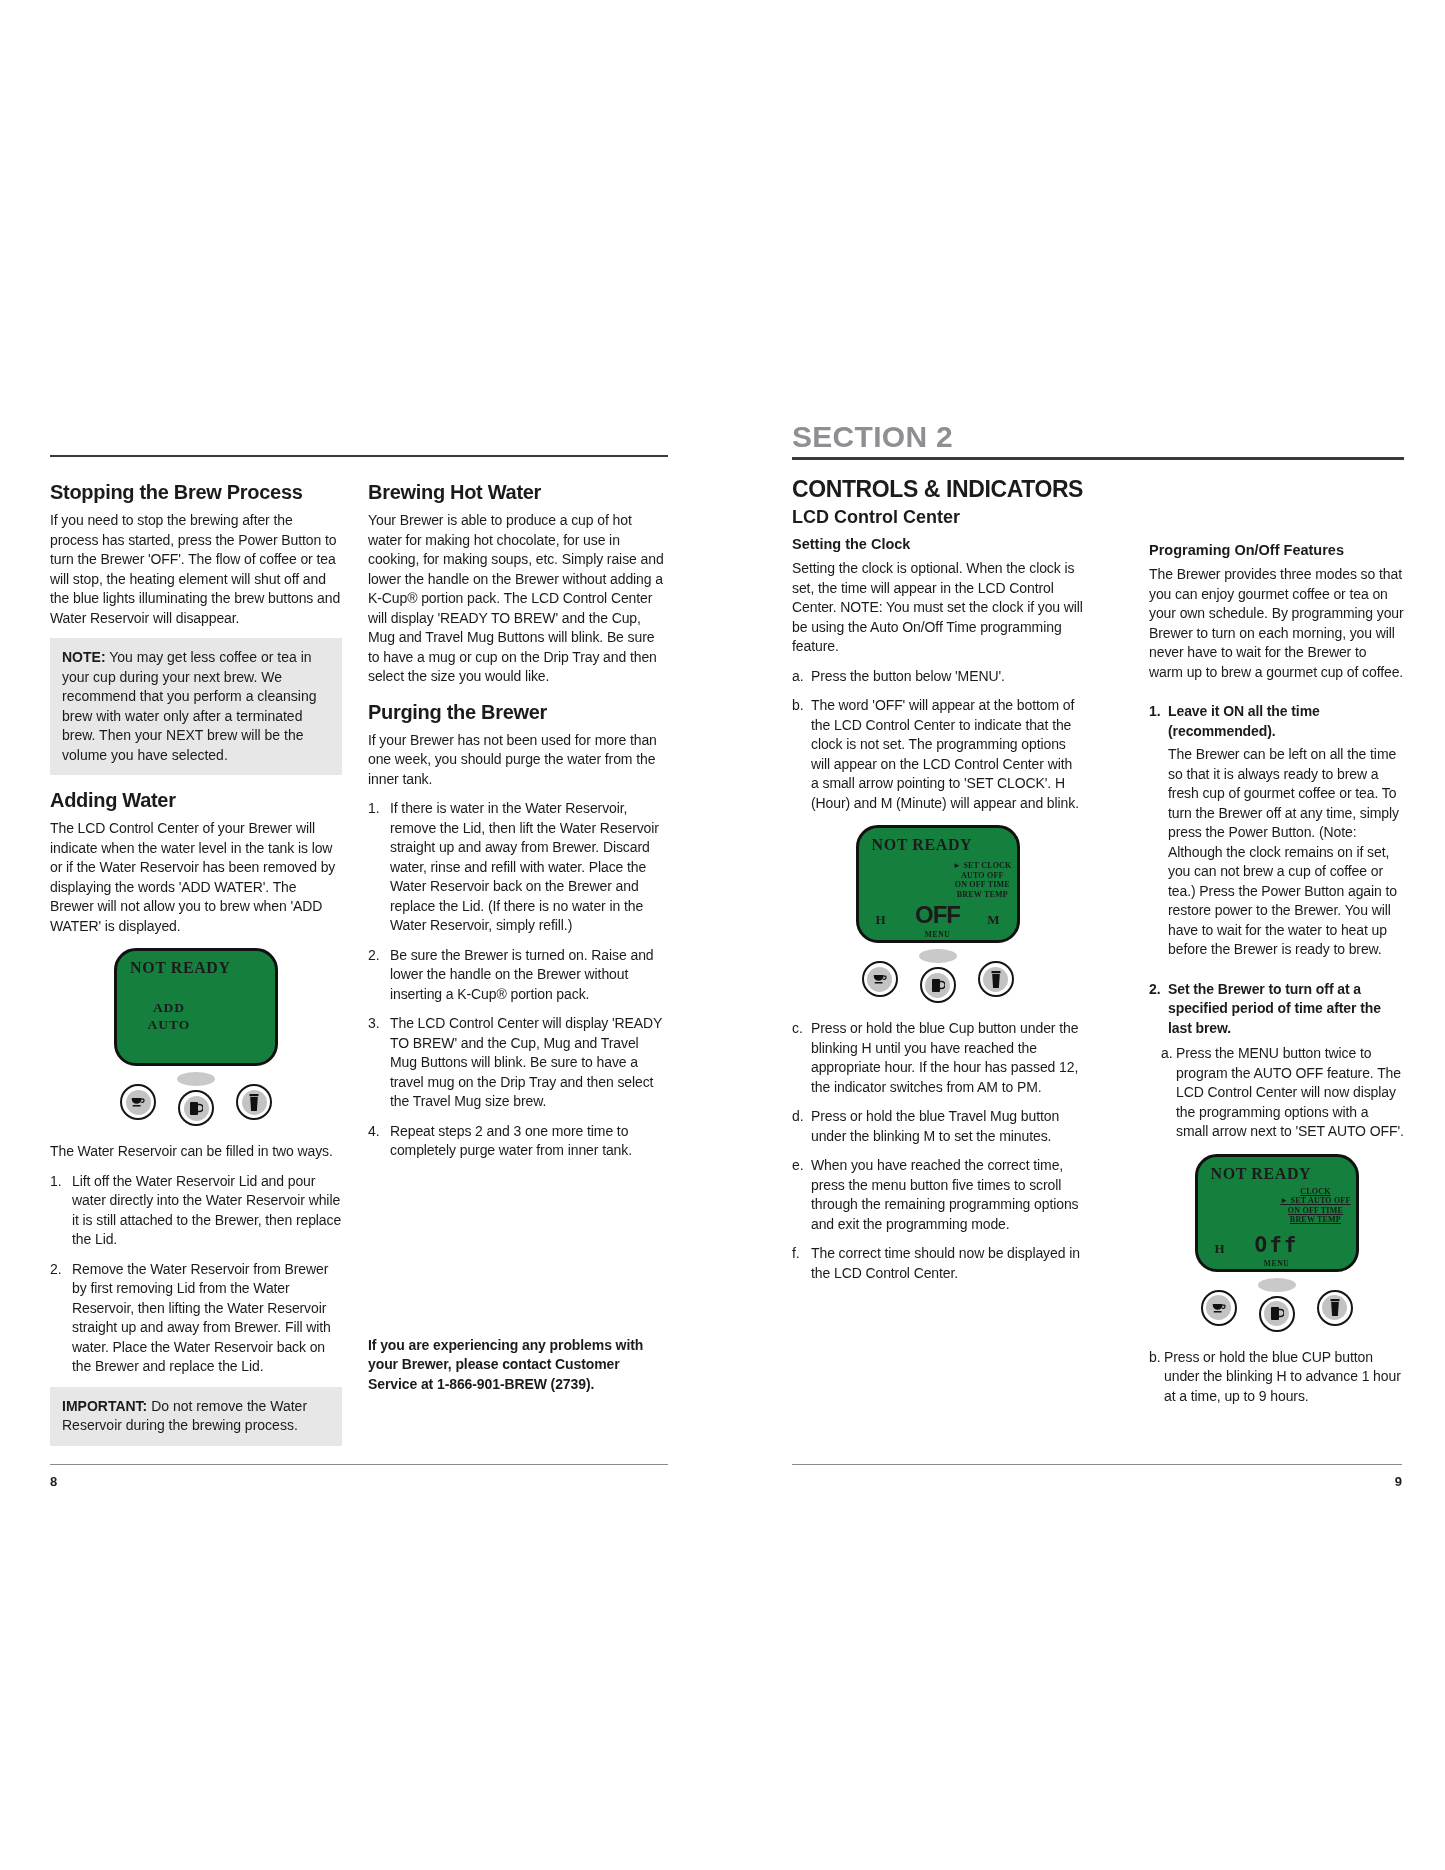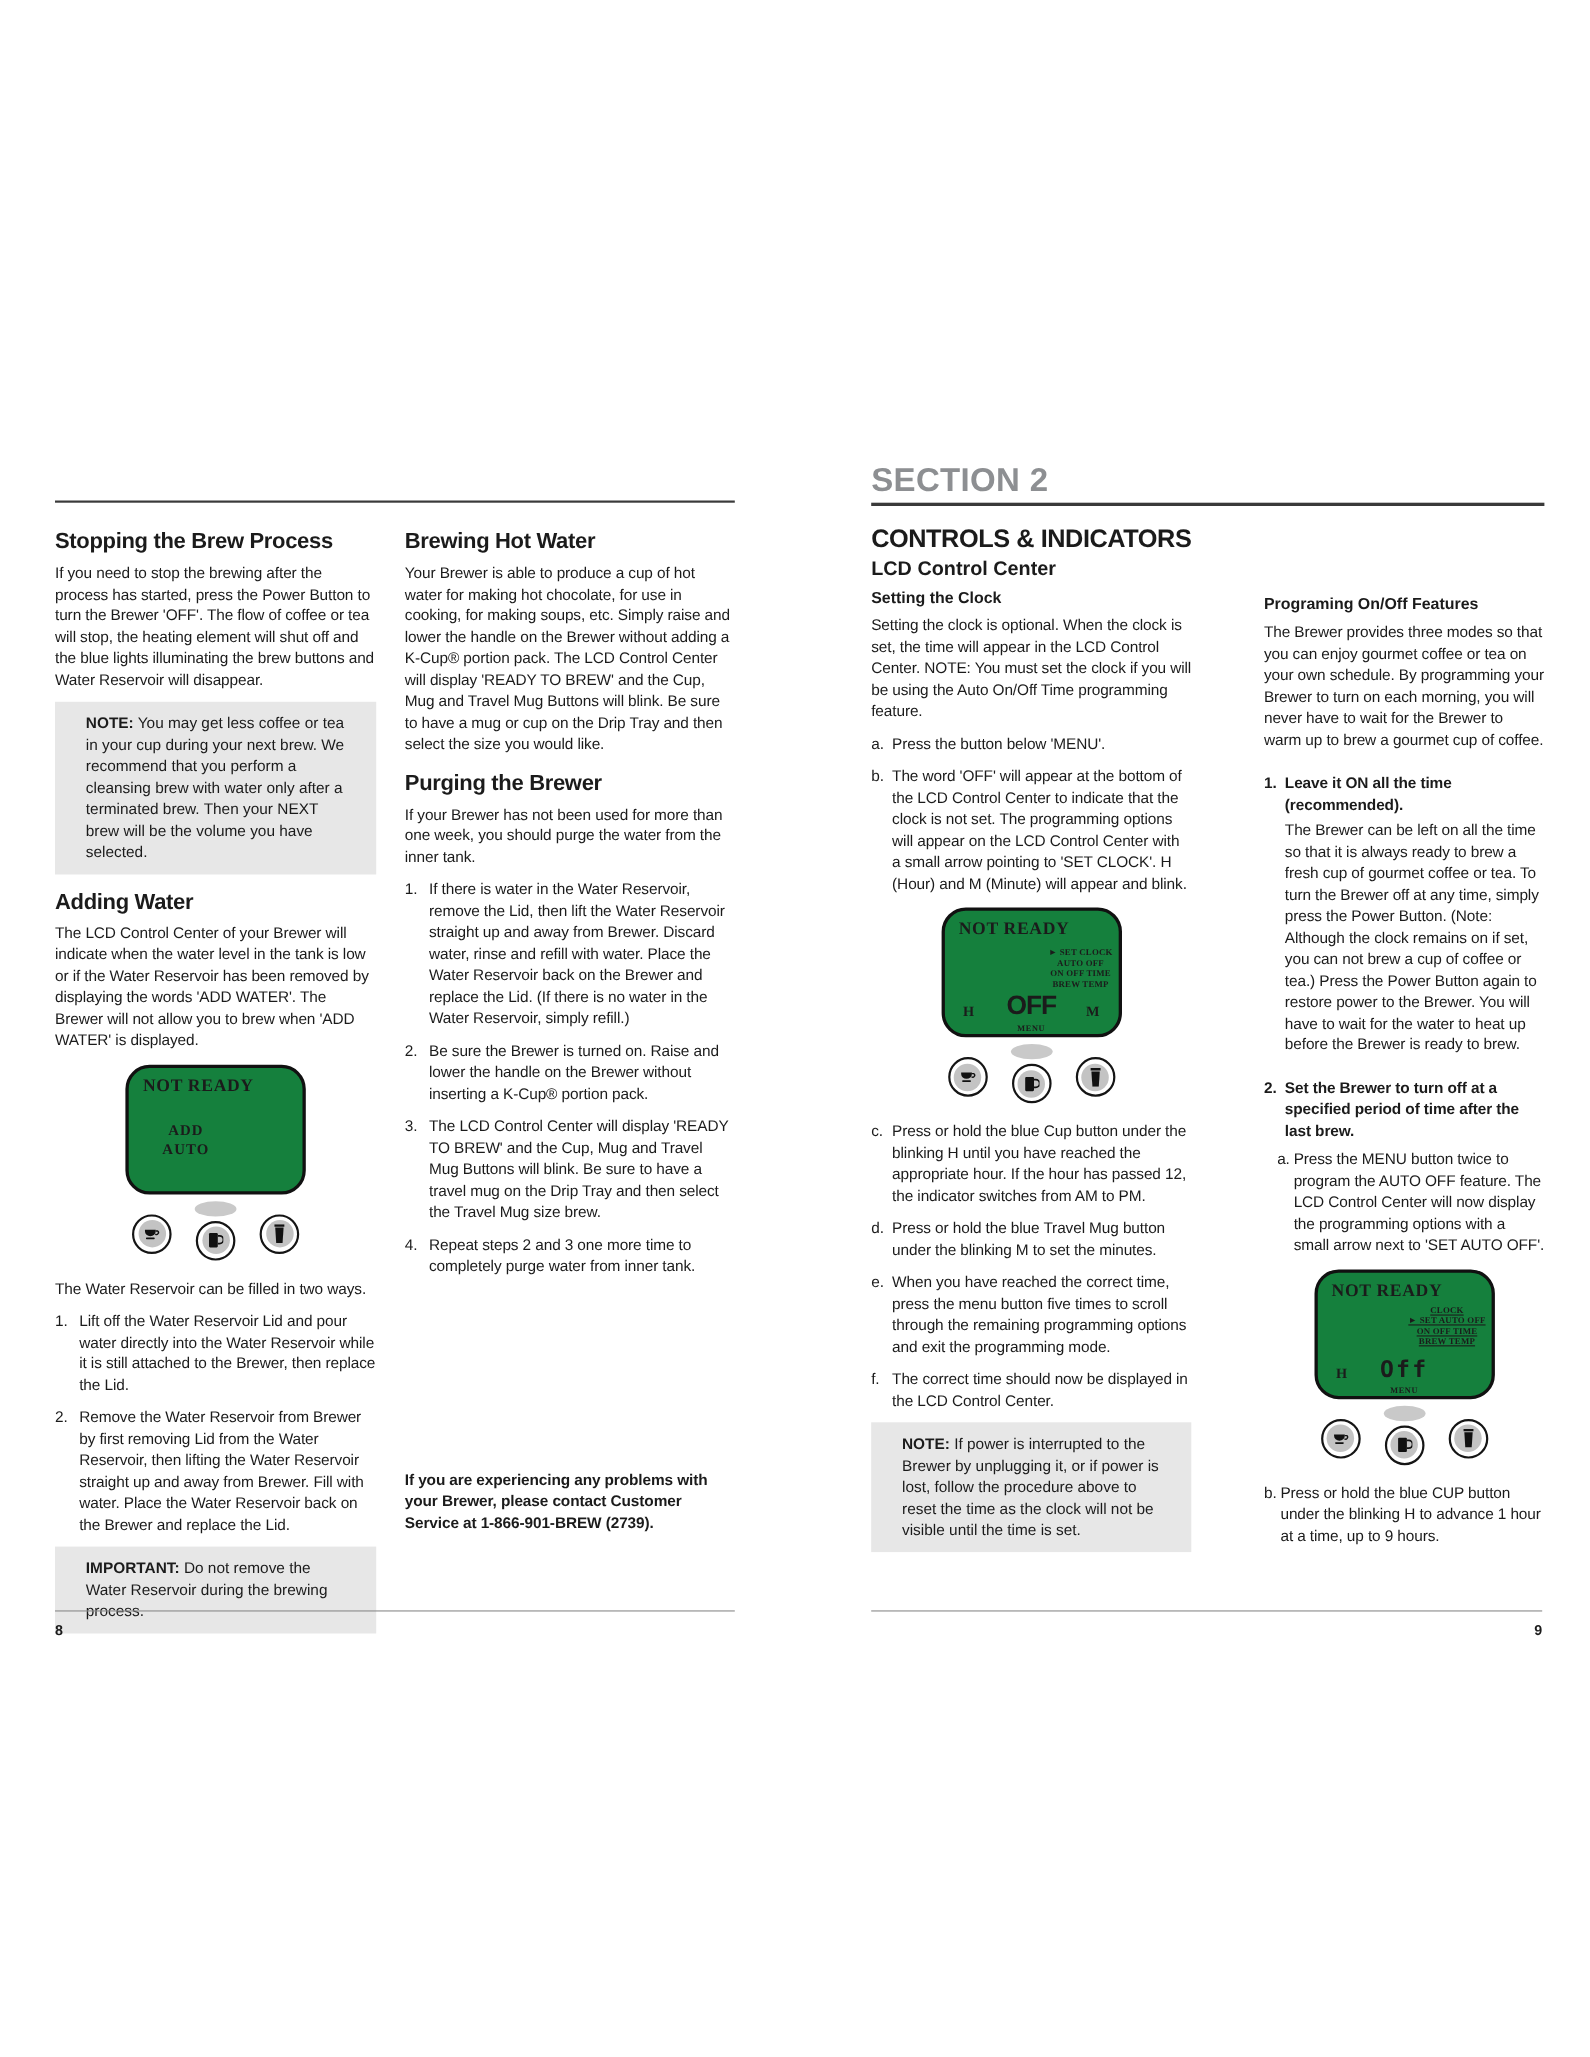--- a/index.html
+++ b/index.html
@@ -3,21 +3,21 @@
 <meta charset="utf-8">
 <style>
   html,body{margin:0;padding:0;background:#ffffff;}
   .canvas{position:relative;width:1445px;height:1870px;background:#ffffff;
           font-family:"Liberation Sans",sans-serif;color:#1b1b1b;overflow:hidden;}
 
   
   .h-sec{font-size:20px;font-weight:bold;letter-spacing:-0.3px;margin:14px 0 7px;}
   p{font-size:14px;line-height:19.5px;margin:0 0 10px;letter-spacing:-0.1px;}
   .b{font-weight:bold;}
-  .gray-box{background:#e7e7e7;padding:10px 28px;margin:4px 0 14px;font-size:14px;line-height:19.5px;}
+  .gray-box{background:#e7e7e7;padding:10px 12px;margin:4px 0 14px;font-size:14px;line-height:19.5px;}
   .li{display:flex;margin:0 0 10px;font-size:14px;line-height:19.5px;letter-spacing:-0.1px;}
   .li .m{flex:none;width:22px;}
   .li .m.sm{width:19px;}
   .li .t{flex:1;}
   .rule{background:#3a3a3a;height:2px;}
 
   
   .page8{position:absolute;left:50px;top:455px;width:618px;}
   .page9{position:absolute;left:792px;top:420px;width:612px;}
   .pagefoot{position:absolute;top:1464px;}
@@ -242,21 +242,20 @@
             <span class="t">Press or hold the blue Travel Mug button under the blinking M to set the minutes.</span>
           </div>
         <div class="li">
             <span class="m sm">e.</span>
             <span class="t">When you have reached the correct time, press the menu button five times to scroll through the remaining programming options and exit the programming mode.</span>
           </div>
         <div class="li">
             <span class="m sm">f.</span>
             <span class="t">The correct time should now be displayed in the LCD Control Center.</span>
           </div>
-        <div class="gray-box"><span class="b">NOTE:</span> <span>If power is interrupted to the Brewer by unplugging it, or if power is lost, follow the procedure above to reset the time as the clock will not be visible until the time is set.</span></div>
       </div>
 
       <div class="col-b">
         <div class="h-small">Programing On/Off Features</div>
         <p>The Brewer provides three modes so that you can enjoy gourmet coffee or tea on your own schedule. By programming your Brewer to turn on each morning, you will never have to wait for the Brewer to warm up to brew a gourmet cup of coffee.</p>
 
         <div class="li" style="margin-top:20px;margin-bottom:4px;">
             <span class="m b sm">1.</span>
             <span class="t b">Leave it ON all the time (recommended).</span>
           </div>

